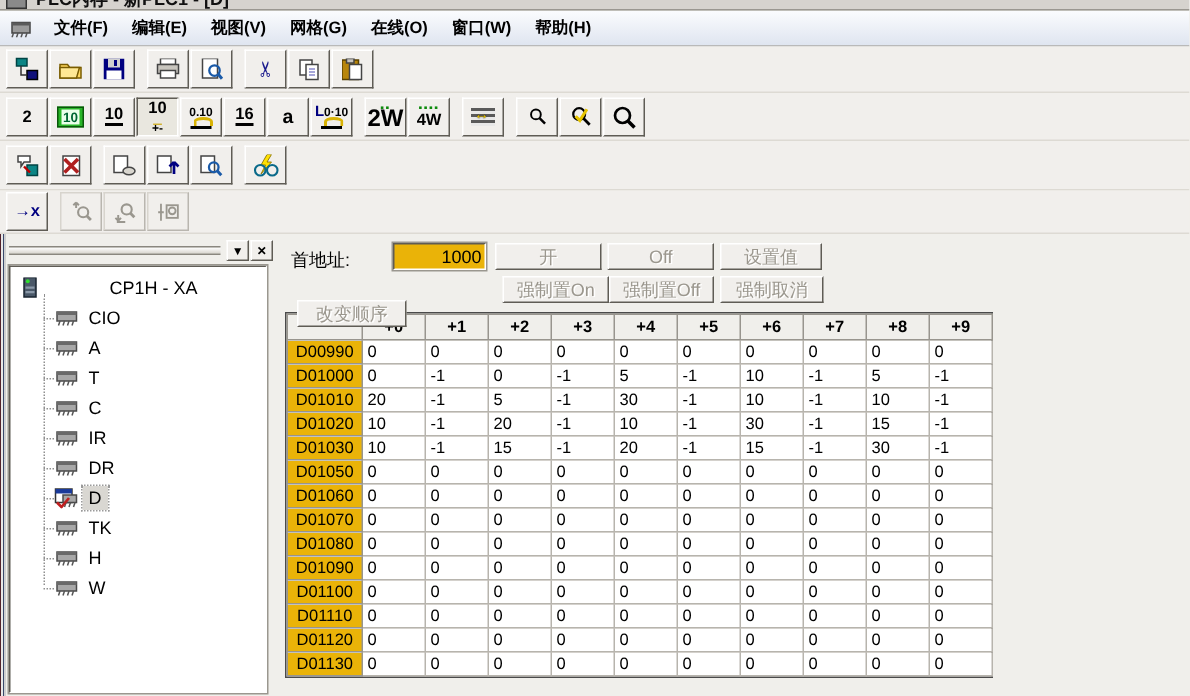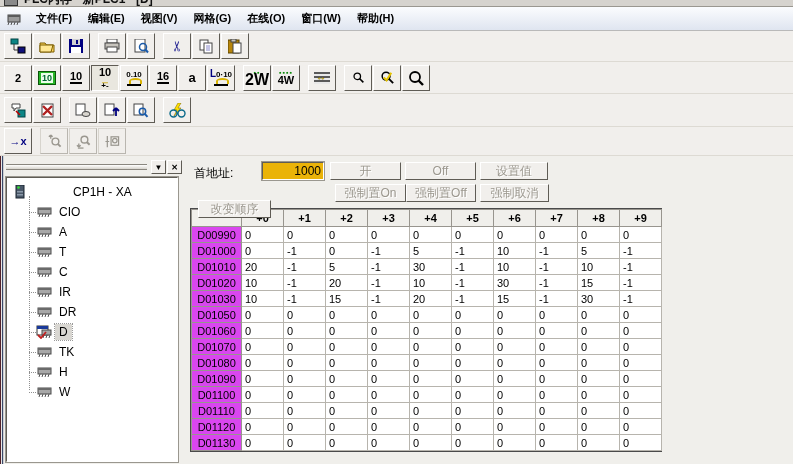--- a/index.html
+++ b/index.html
@@ -72,21 +72,21 @@
   .b-order { left:8px;  top:26px; width:73px;margin-top:16px; }
   .b-fon { left:145px; top:26px; width:71px; }
   .b-foff { left:216px; top:26px; width:70px; }
   .b-fcan { left:290px; top:26px; width:69px;text-align:center; }
 
   
   .table-wrap { margin-top:4px; width:472px; border:1px solid #4a4a4a; }
   table.mem { border-collapse:collapse; table-layout:fixed; width:470px; font-size:11px; }
   table.mem th, table.mem td { height:16px; overflow:hidden; white-space:nowrap; }
   table.mem thead th { background:#f0efeb; border:1px solid #98958e; font-weight:bold; text-align:center; height:17px; color:#000; }
-  table.mem tbody th { background:#d946ef; border:1px solid #98958e; font-weight:normal; text-align:center; color:#000; }
+  table.mem tbody th { background:#eab308; border:1px solid #98958e; font-weight:normal; text-align:center; color:#000; }
   table.mem td { background:#fff; border:1px solid #b7b4ad; text-align:left; padding-left:3px; color:#000; }
   col.rowhdr { width:50px; } col.datacol { width:42px; }
 
   svg { display:block; }
 </style>
 </head>
 <body>
 
 <div class="titlebar-clip">
   <span class="tb-ico"></span>

